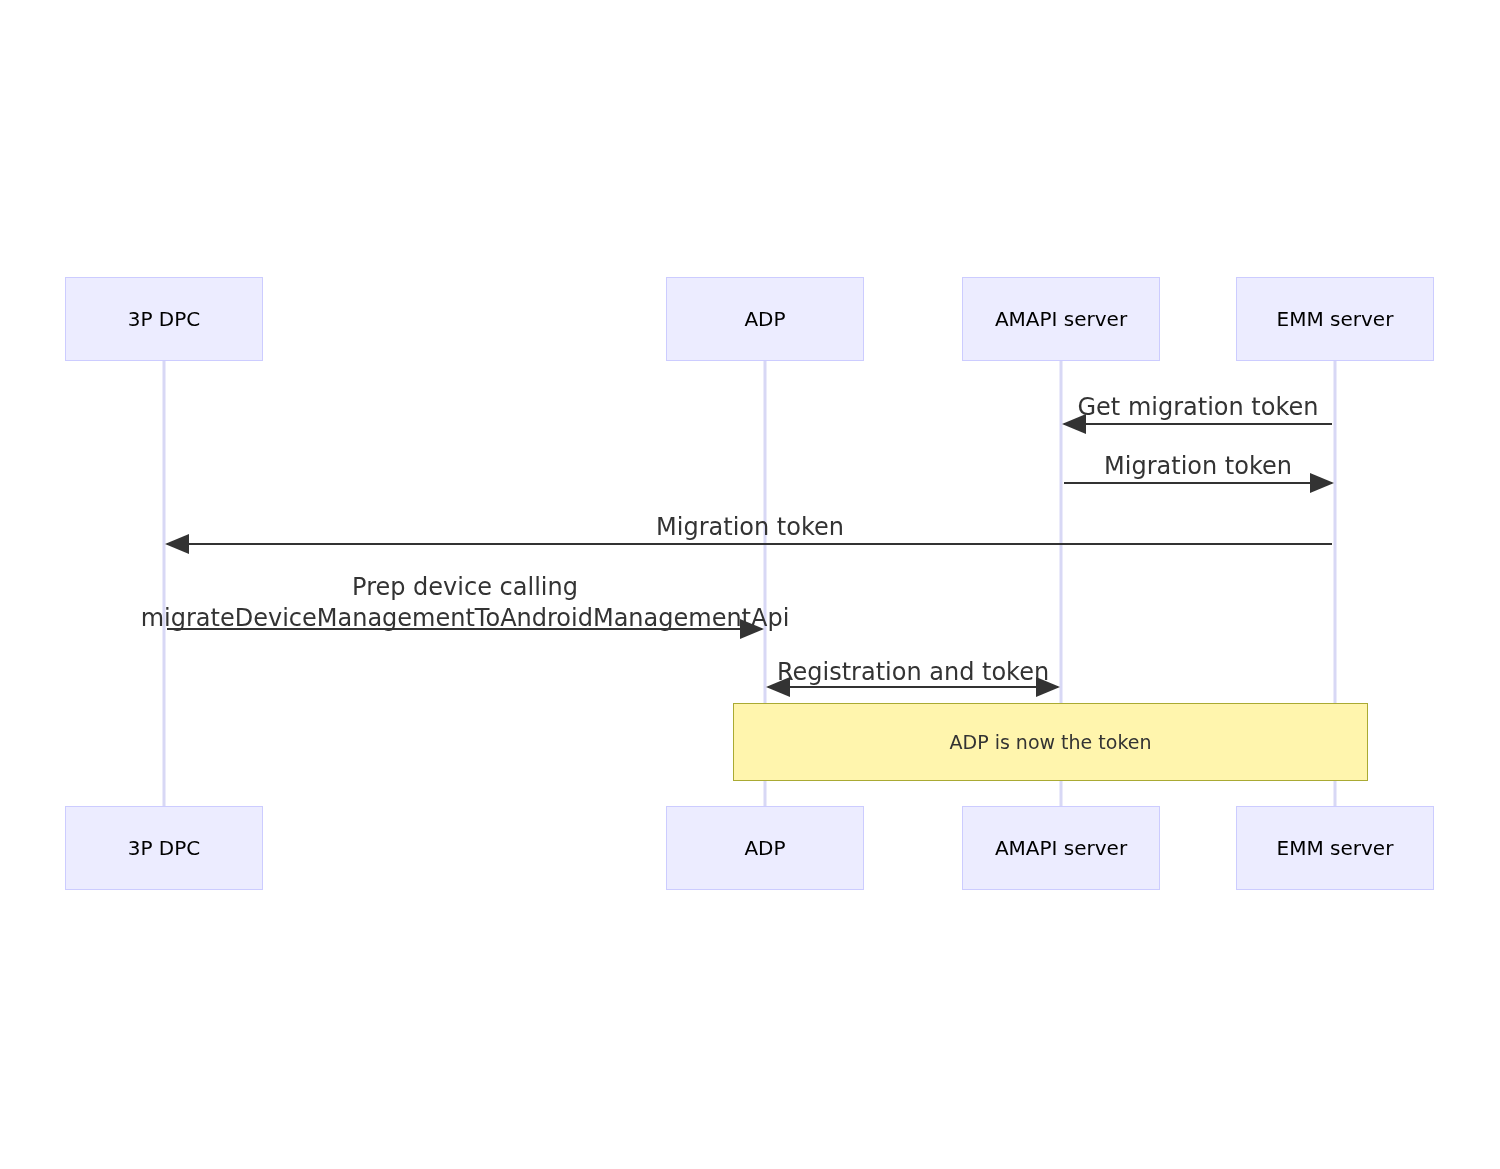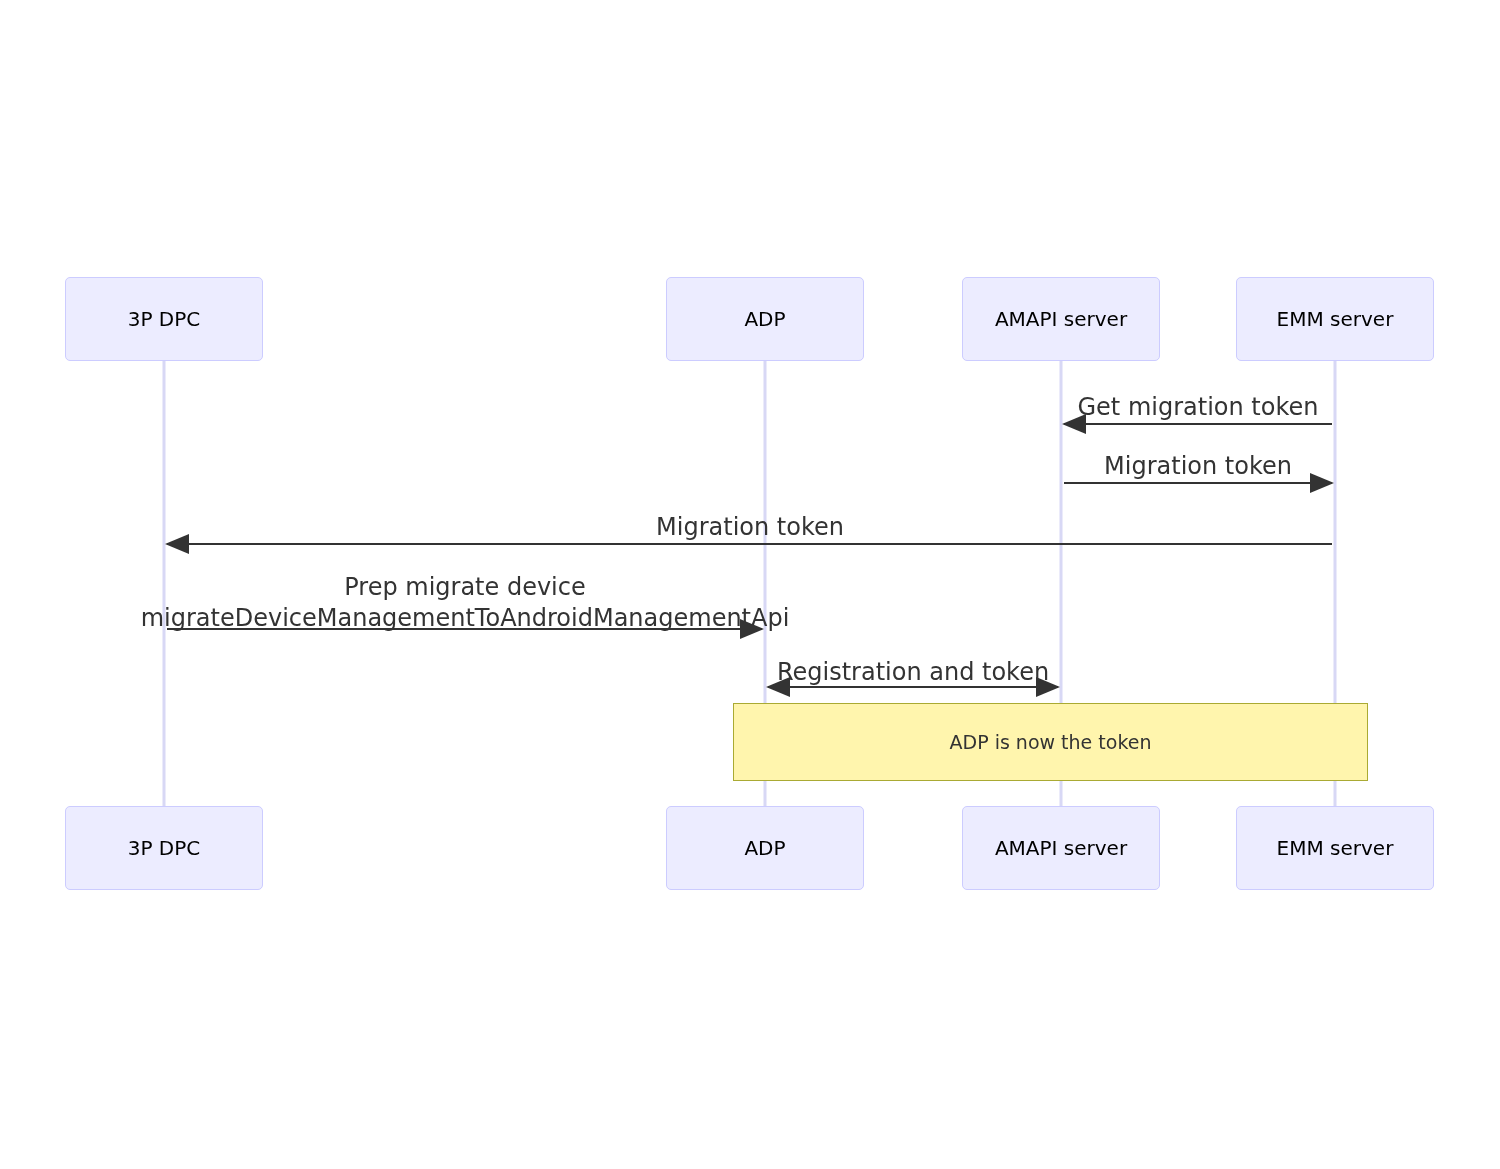--- a/index.html
+++ b/index.html
@@ -25,21 +25,21 @@
     top: 0;
     width: 1500px;
     height: 1169px;
   }
   
   .participant {
     position: absolute;
     box-sizing: border-box;
     background: #ececff;
     border: 1px solid #ccccff;
-    border-radius: 5px;
+    border-radius: 0;
     display: flex;
     align-items: center;
     justify-content: center;
     width: 198px;
     height: 84px;
   }
   .participant .plabel {
     font-size: 20px;
     color: #000000;
     text-align: center;
@@ -131,21 +131,21 @@
       </div>
       <div class="participant" style="left: 1236px; top: 806px;">
         <span class="plabel">EMM server</span>
       </div>
     </div>
 
   <div id="message-labels">
       <div class="msg-label" style="left: 1198px; top: 392px;">Get migration token</div>
       <div class="msg-label" style="left: 1198px; top: 451px;">Migration token</div>
       <div class="msg-label" style="left: 750px; top: 512px;">Migration token</div>
-      <div class="msg-label" style="left: 465px; top: 572px;">Prep migrate device
+      <div class="msg-label" style="left: 465px; top: 572px;">Prep device calling
 migrateDeviceManagementToAndroidManagementApi</div>
       <div class="msg-label" style="left: 913px; top: 657px;">Registration and token</div>
     </div>
 
   <div id="notes">
       <div class="note-box" style="left: 733px; top: 703px; width: 635px; height: 78px;">
         <div class="nline">ADP is now the token</div>
       </div>
     </div>
 

